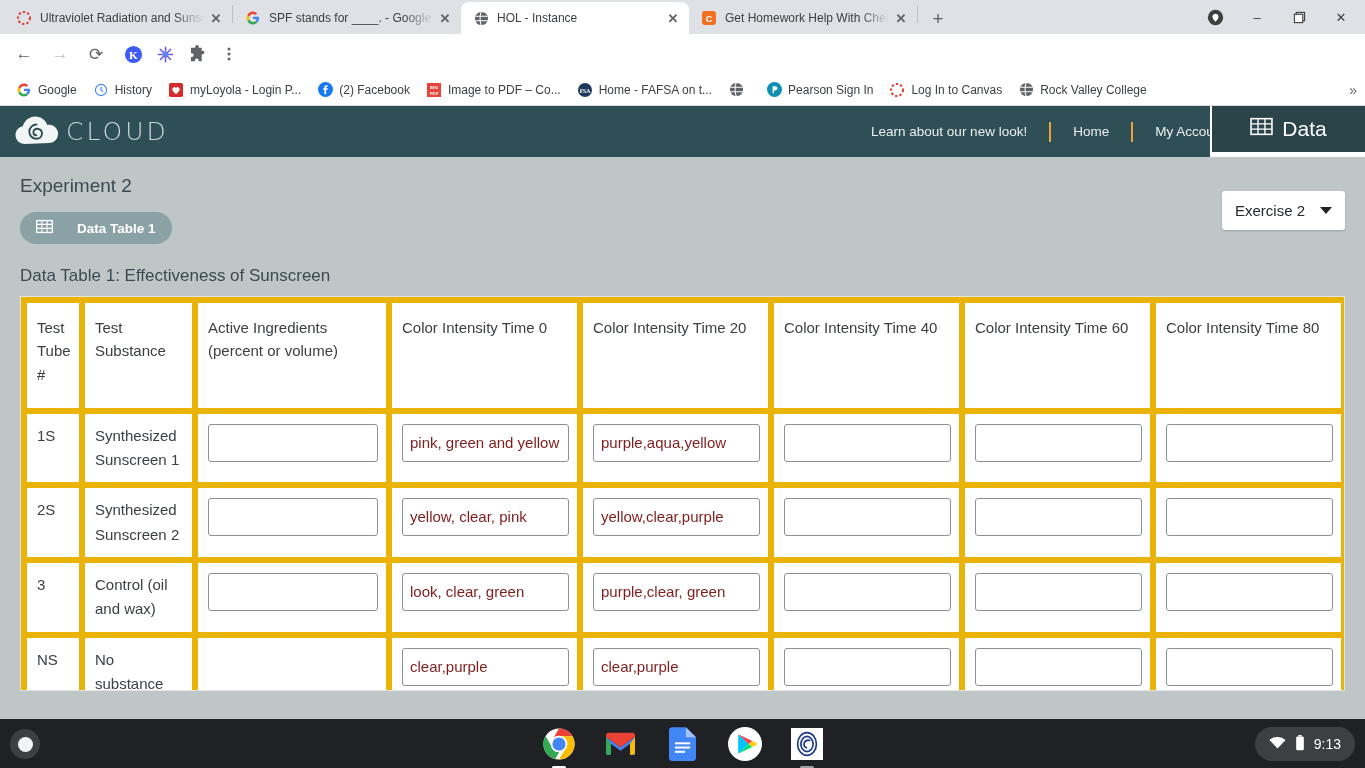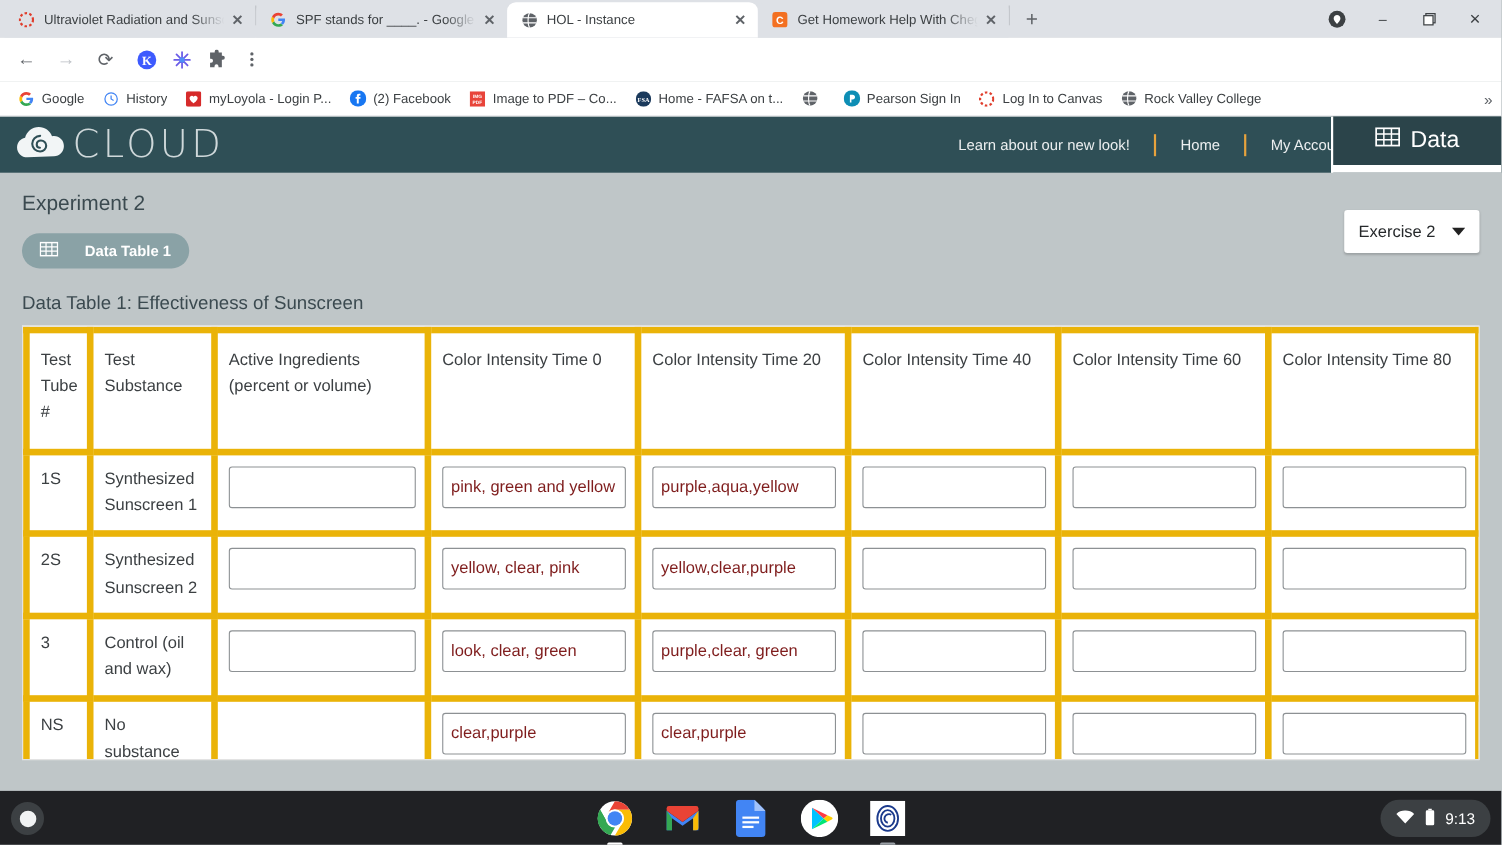--- a/index.html
+++ b/index.html
@@ -89,33 +89,33 @@
 
   
   .page { position: relative; height: 613px; background: #bfc6c8; overflow: hidden; }
 
   .sitehdr {
     height: 51px; background: #2f4f56; position: relative;
     display: flex; align-items: center;
   }
   .logo { display: flex; align-items: center; margin-left: 14px; }
   .logo .word {
-    font-size: 35px; letter-spacing: 3px; color: #cfd8da; font-weight: 300;
+    font-size: 25px; letter-spacing: 3px; color: #cfd8da; font-weight: 300;
     margin-left: 6px; font-family: "DejaVu Sans", sans-serif;
   }
   .sitenav {
     position: absolute; right: 0; top: 0; height: 51px;
     display: flex; align-items: center; font-size: 13.5px; color: #eceff0;
   }
   .sitenav a { padding: 0 22px; text-decoration: none; color: #eceff0; white-space: nowrap;}
   .navdiv { width: 2px; height: 20px; background: #e8a33d; }
 
   .datapanel {
     position: absolute; right: 0; top: -1px; width: 155px; height: 52px;
-    background: #2b444a; border-left: 2px solid #fff; border-bottom: 7px solid #ffffff;
+    background: #2b444a; border-left: 2px solid #fff; border-bottom: 5px solid #ffffff;
     display: flex; align-items: center; justify-content: center; gap: 9px;
     color: #fff; font-size: 21px; z-index: 5;
   }
 
   .bodywrap { padding: 0 20px; position: relative; }
   .exptitle { font-size: 19px; color: #3b4a50; margin: 18px 0 0 0; font-weight: 400; }
   .pill {
     display: inline-flex; align-items: center; gap: 24px;
     background: #8aa2a6; color: #fff; border-radius: 16px;
     padding: 7px 16px; font-size: 13.5px; margin-top: 15px; font-weight: 600;

